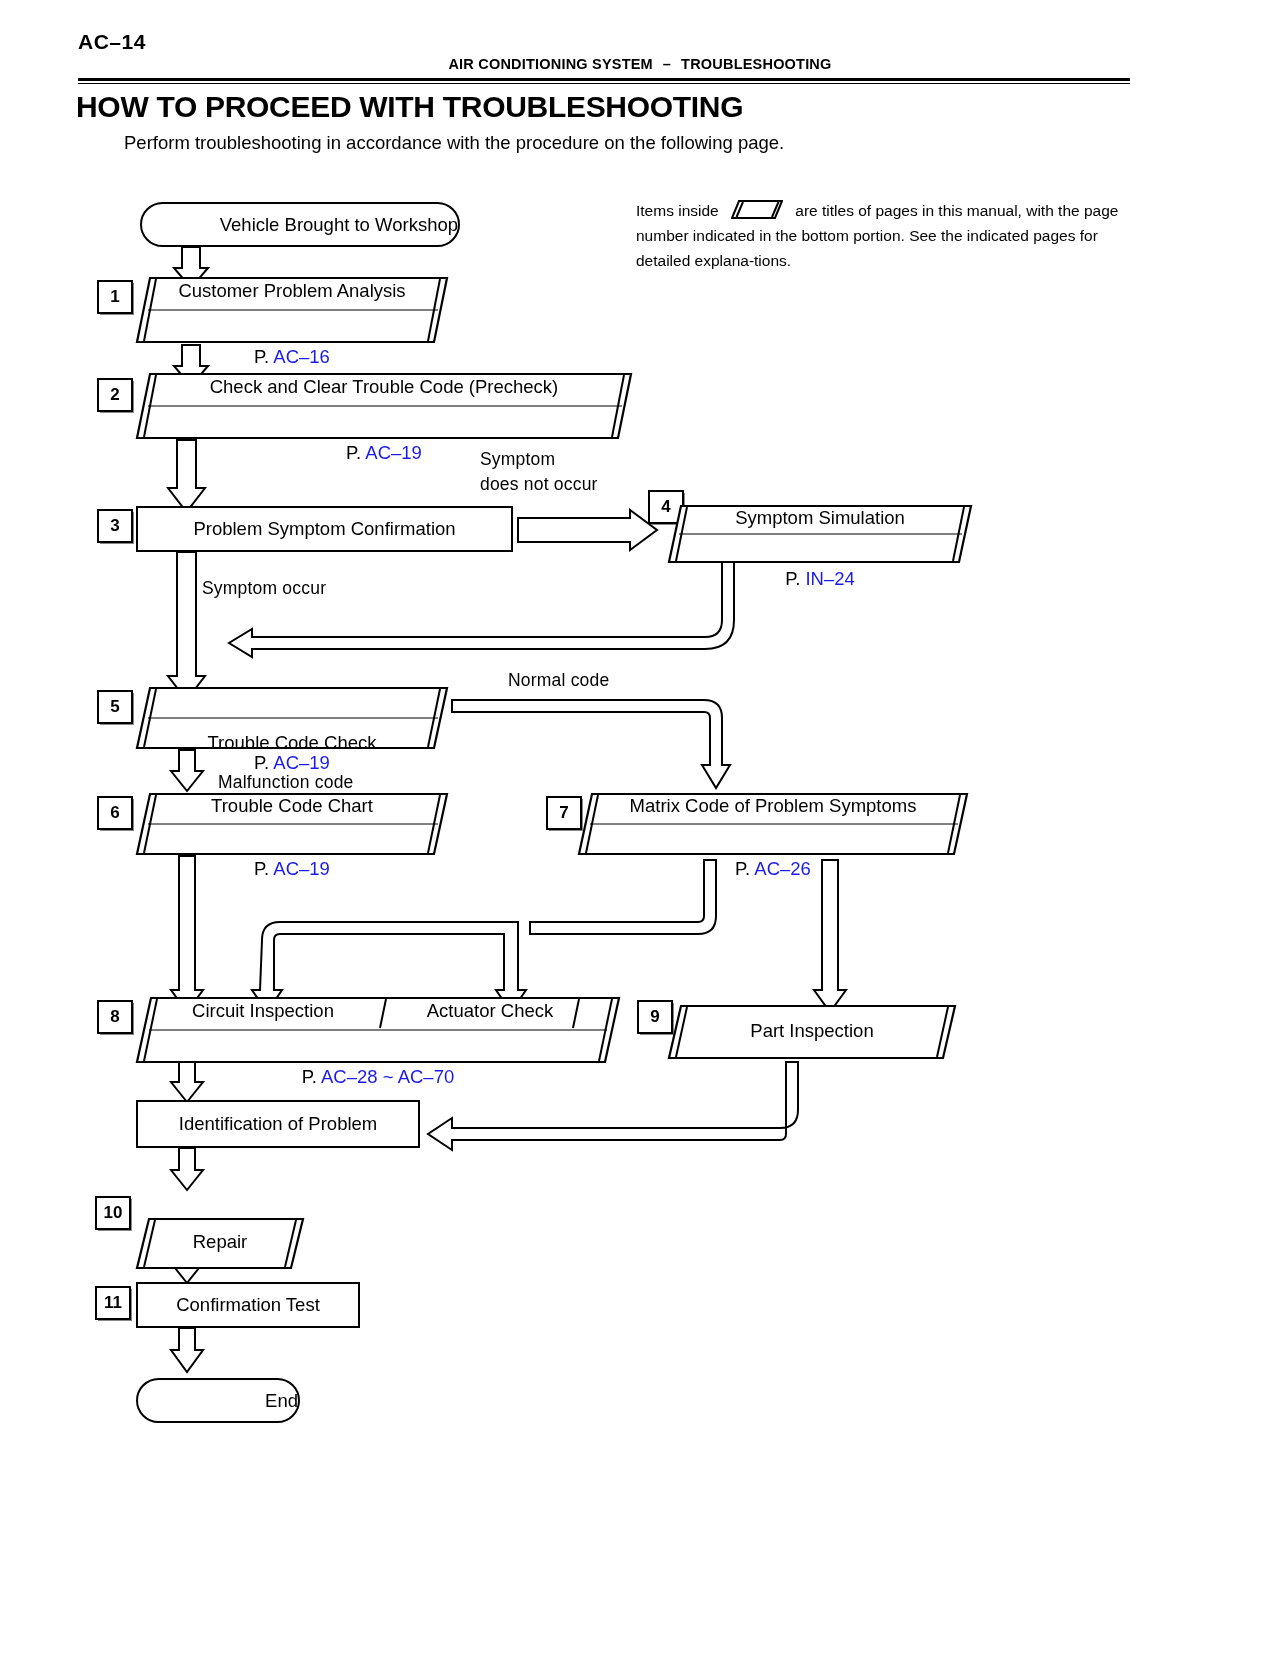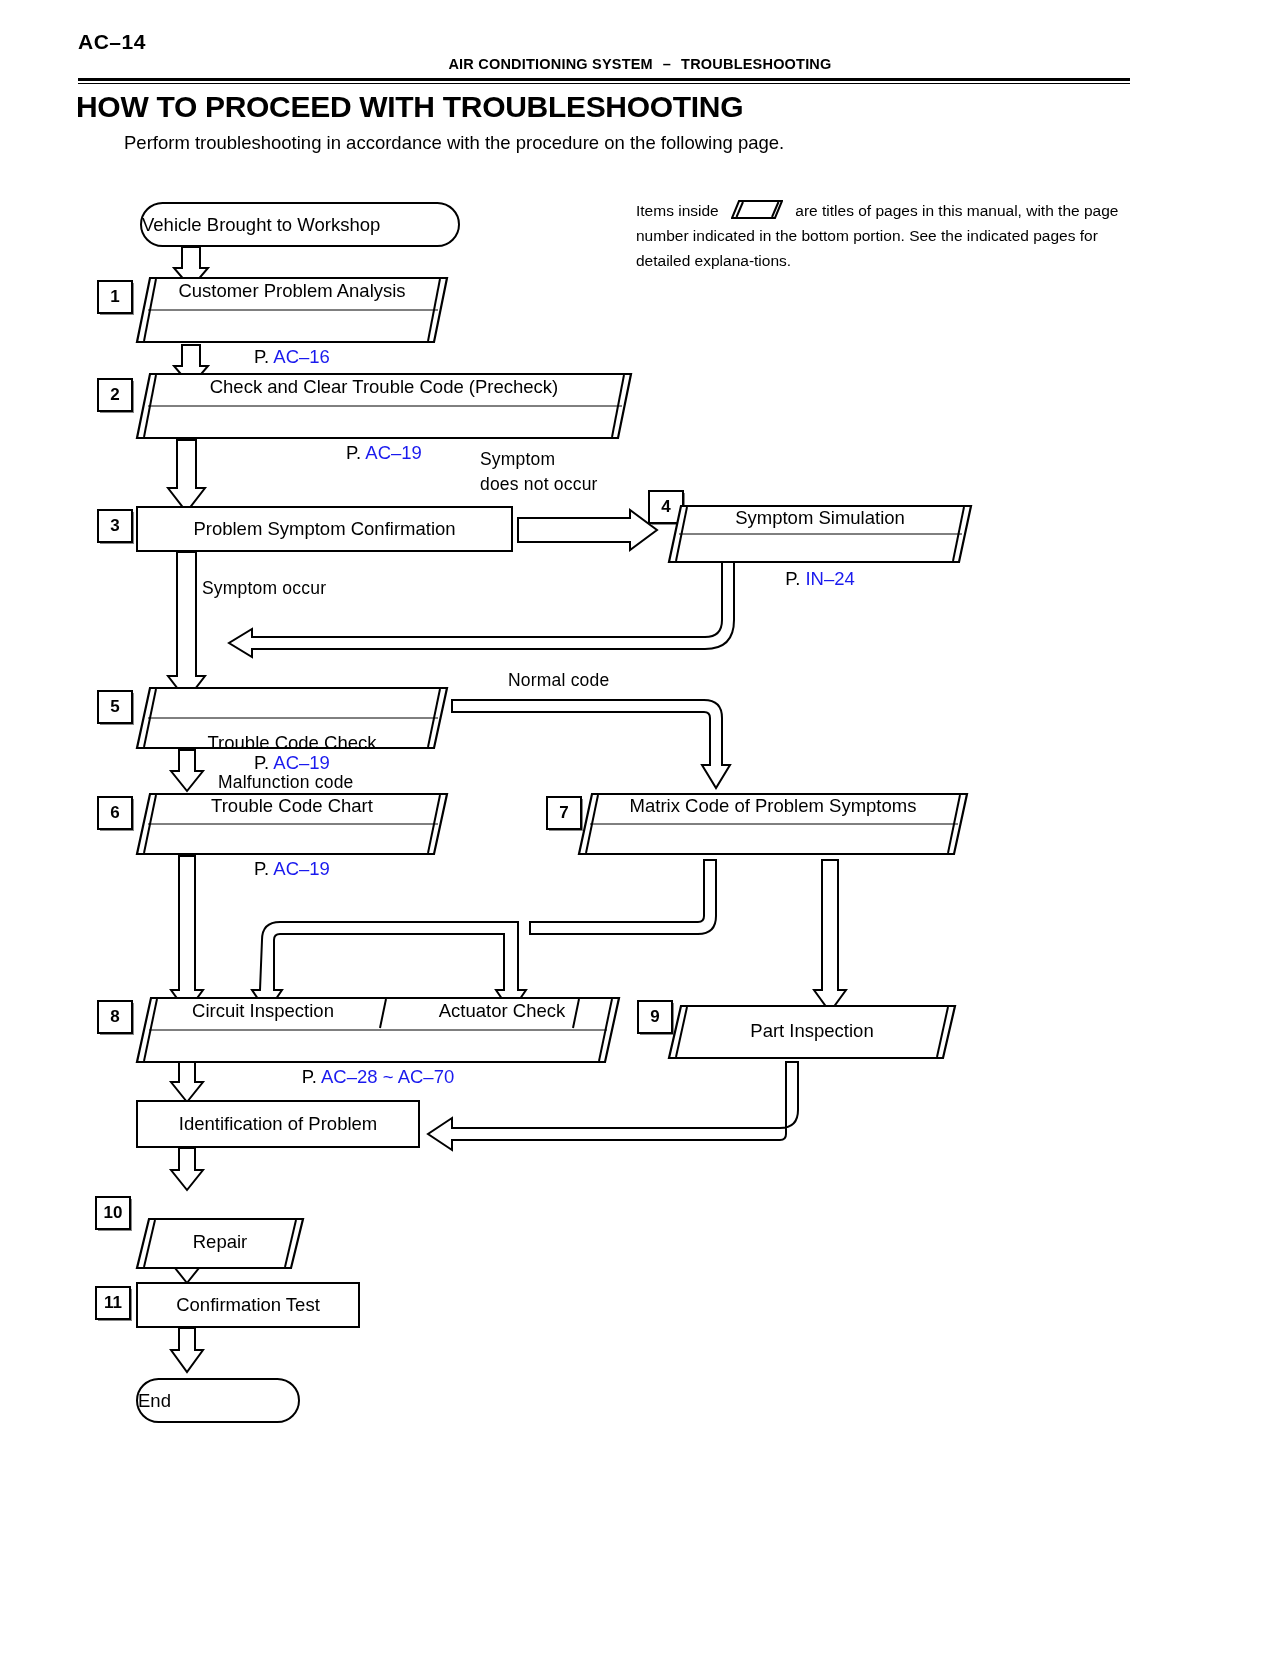--- a/index.html
+++ b/index.html
@@ -20,21 +20,21 @@
   
   #legend{position:absolute;left:636px;top:197px;width:496px;font-size:15.5px;line-height:25px;}
   .legend-shape{display:inline-block;width:52px;height:19px;position:relative;top:3px;margin:0 8px;}
   .legend-shape svg{display:block;}
 
   
   .node{position:absolute;box-sizing:border-box;}
 
   
   .term{border:2px solid #000;border-radius:26px;background:#fff;
-        display:flex;align-items:center;justify-content:flex-start;font-size:18.5px;}
+        display:flex;align-items:center;justify-content:flex-end;font-size:18.5px;}
 
   
   .rect{border:2px solid #000;background:#fff;
         display:flex;align-items:center;justify-content:center;font-size:18.5px;}
 
   
   .para{position:absolute;}
   .para svg{position:absolute;left:0;top:0;overflow:visible;}
   .para .ptitle{position:absolute;width:100%;text-align:center;font-size:18.5px;
                 white-space:nowrap;}
@@ -211,37 +211,38 @@
     <span>7</span>
   </div>
 <div class="para" style="left:578px;top:792px;width:390px;height:64px;">
   <svg width="390" height="64" viewBox="0 0 390 64">
     <polygon points="14,2 389,2 376,62 1,62" fill="#fff" stroke="#000" stroke-width="2.2"></polygon>
     <line x1="20" y1="3" x2="8" y2="61" stroke="#000" stroke-width="2"></line>
     <line x1="382" y1="3" x2="370" y2="61" stroke="#000" stroke-width="2"></line>
     <line x1="12" y1="32" x2="380" y2="32" stroke="#000" stroke-width="1"></line>
   </svg>
   <div class="ptitle" style="top:3px;">Matrix Code of Problem Symptoms</div>
+  <div class="ppage" style="top:34px;"><span>P.</span> <span class="blue">AC–26</span></div>
 </div>
 
 <div class="badge" style="left:97px;top:1000px;">
     <span>8</span>
   </div>
 <div class="para" style="left:136px;top:996px;width:484px;height:68px;">
   <svg width="484" height="68" viewBox="0 0 484 68">
     <polygon points="15,2 483,2 469,66 1,66" fill="#fff" stroke="#000" stroke-width="2.2"></polygon>
     <line x1="21" y1="3" x2="8" y2="65" stroke="#000" stroke-width="2"></line>
     <line x1="476" y1="3" x2="463" y2="65" stroke="#000" stroke-width="2"></line>
     <line x1="13" y1="34" x2="471" y2="34" stroke="#000" stroke-width="1"></line>
 
     <polyline points="250,3 244,32" fill="none" stroke="#000" stroke-width="2"></polyline>
     <polyline points="443,3 437,32" fill="none" stroke="#000" stroke-width="2"></polyline>
   </svg>
   <div class="ptitle" style="top:4px;left:-115px;width:100%;">Circuit Inspection</div>
-  <div class="ptitle" style="top:4px;left:124px;width:100%;">Actuator Check</div>
+  <div class="ptitle" style="top:4px;left:112px;width:100%;">Actuator Check</div>
   <div class="ppage" style="top:38px;"><span>P.</span> <span class="blue">AC–28 ~ AC–70</span></div>
 </div>
 
 <div class="badge" style="left:637px;top:1000px;">
     <span>9</span>
   </div>
 <div class="para" style="left:668px;top:1004px;width:288px;height:56px;">
   <svg width="288" height="56" viewBox="0 0 288 56">
     <polygon points="13,2 287,2 275,54 1,54" fill="#fff" stroke="#000" stroke-width="2.2"></polygon>
     <line x1="19" y1="3" x2="8" y2="53" stroke="#000" stroke-width="2"></line>

